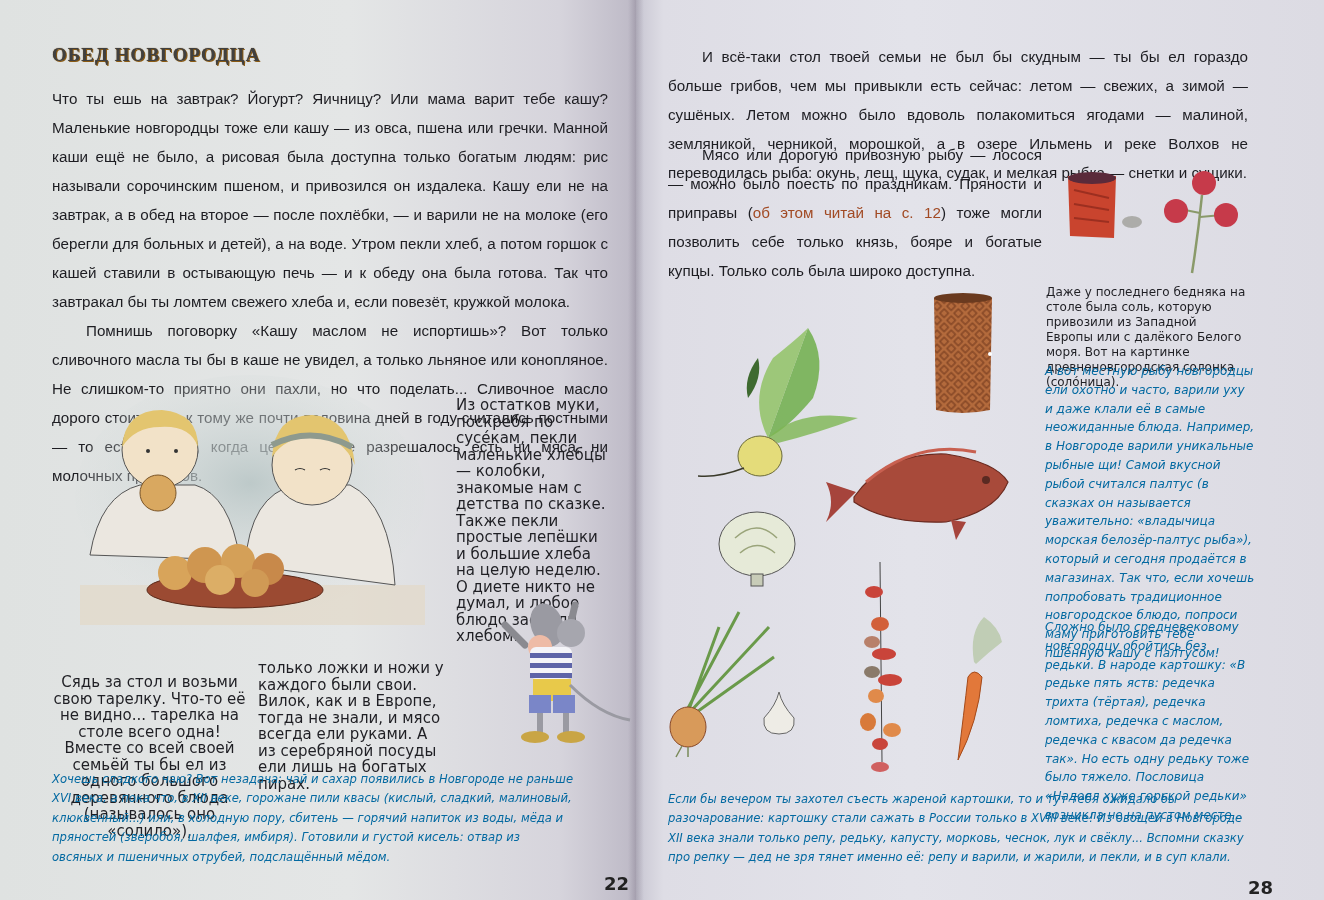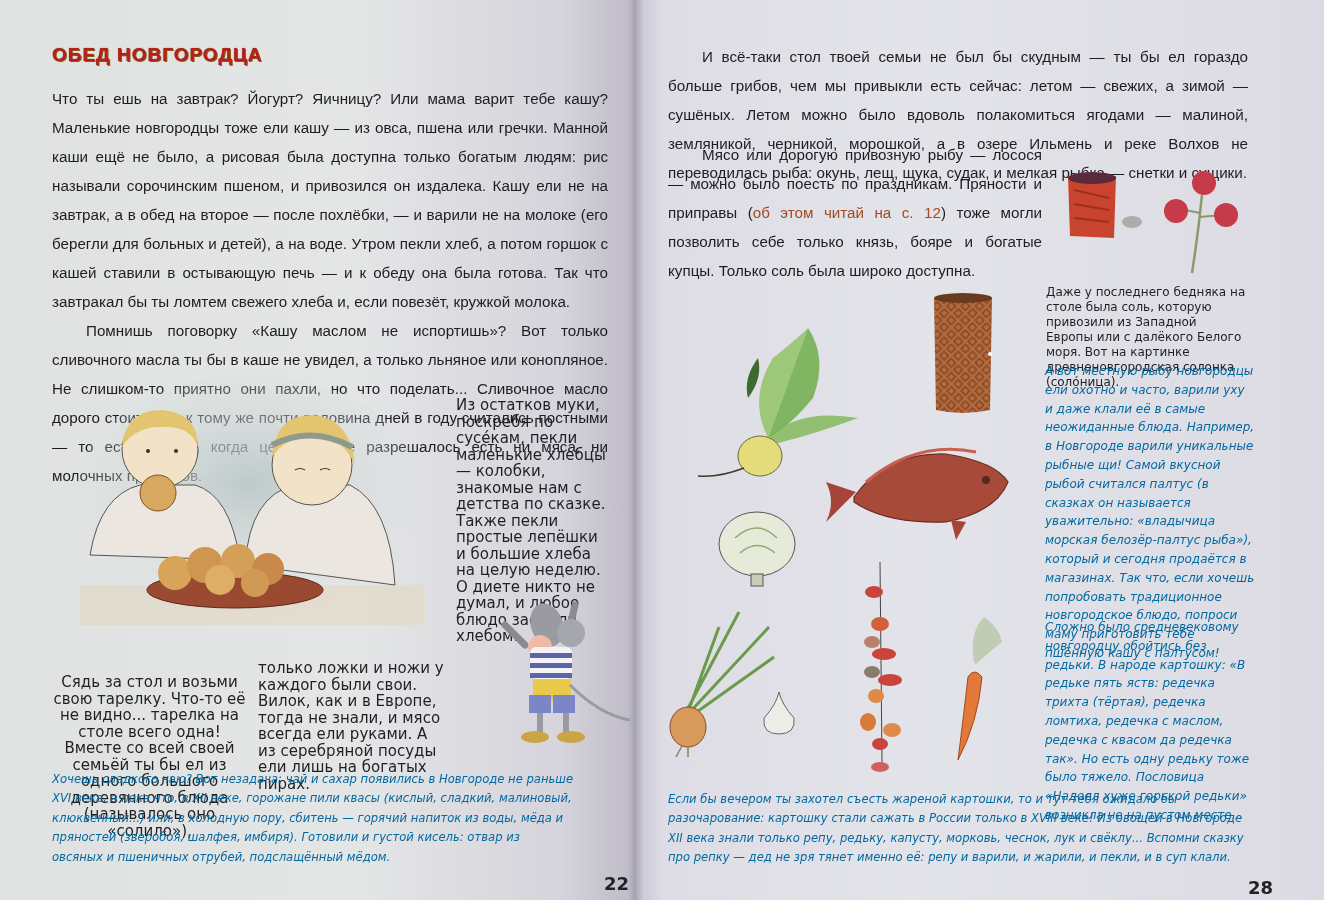--- a/index.html
+++ b/index.html
@@ -2,21 +2,21 @@
 <html><head>
 <meta charset="utf-8">
 <style>
   html, body { margin:0; padding:0; }
   body { width:1324px; height:900px; overflow:hidden; background:#cfcdd8; position:relative; font-family:"Liberation Sans", sans-serif; }
   .page { position:absolute; top:0; height:900px; }
   .page-left { left:0; width:636px; background:linear-gradient(90deg,#dfe2e1 0%,#e4e6e6 55%,#d6d4dc 88%,#bdb9c6 100%); }
   .page-right { left:636px; width:688px; background:linear-gradient(90deg,#c8c6d2 0%,#dedde5 4%,#e3e3ea 40%,#dcdbe3 100%); }
   .gutter { position:absolute; left:628px; top:0; width:16px; height:900px; background:linear-gradient(90deg,rgba(0,0,0,0) 0%,rgba(90,80,100,0.25) 50%,rgba(0,0,0,0) 100%); }
   .abs { position:absolute; }
-  .title { left:52px; top:44px; font-family:Liberation Sans, sans-serif; font-weight:bold; font-size:19px; letter-spacing:1px; color:#b91c1c; text-shadow:1px 1px 0 #8a5a12, 0 0 1px #6b4510; }
+  .title { left:52px; top:44px; font-family:Liberation Serif, serif; font-weight:bold; font-size:19px; letter-spacing:1px; color:#404040; text-shadow:1px 1px 0 #8a5a12, 0 0 1px #6b4510; }
   .body-text { font-family:"Liberation Sans", sans-serif; font-size:15.2px; line-height:29px; color:#1d1d22; text-align:justify; }
   .body-text p { margin:0; }
   .body-text p.indent { text-indent:34px; }
   .caption { font-family:"DejaVu Sans", sans-serif; font-size:15px; line-height:16.5px; color:#1f1f24; }
   .caption p { margin:0; }
   .brown-cap { font-family:"DejaVu Sans", sans-serif; font-size:11.6px; line-height:19.4px; color:#0369a1;font-style:italic; }
   .brown-cap p { margin:0; }
   .link-ref { color:#a14a24;margin-top:48px; }
   .pagenum { font-family:"DejaVu Sans", sans-serif; font-weight:bold; font-size:18px; color:#222; }
   svg { position:absolute; overflow:visible; }

